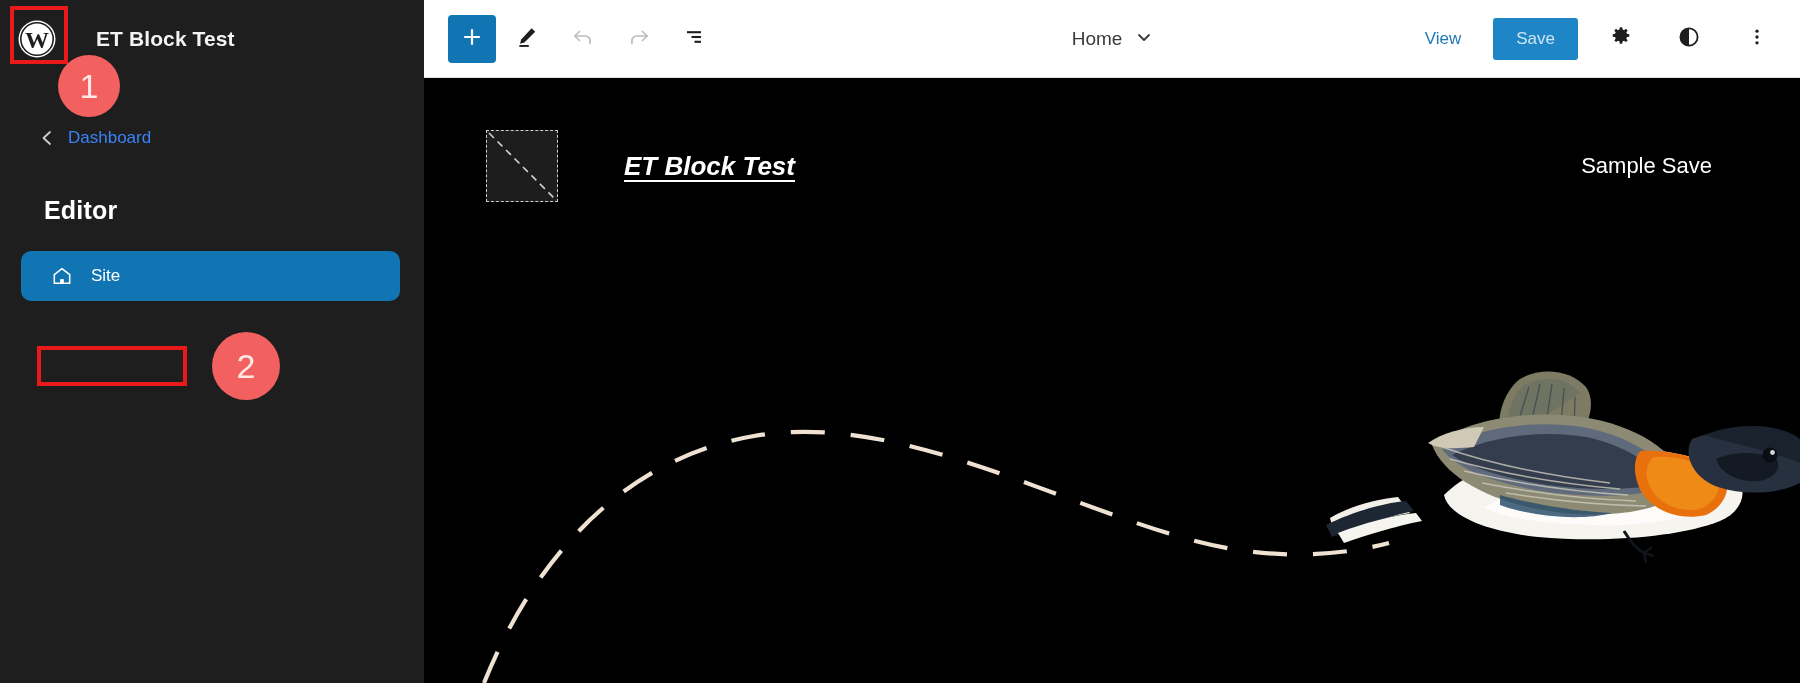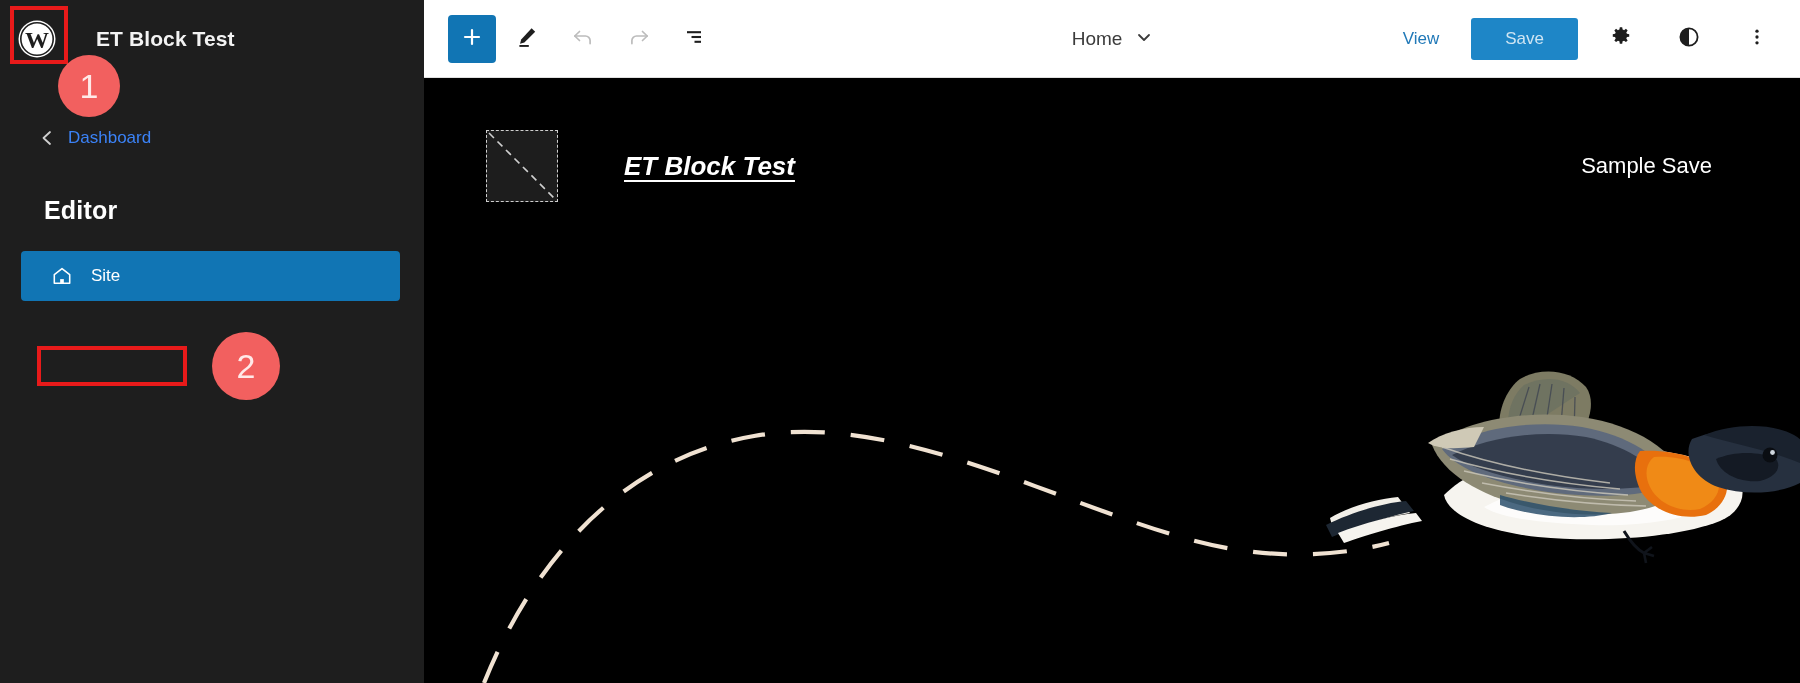--- a/index.html
+++ b/index.html
@@ -47,21 +47,21 @@
     font-size: 25px; font-weight: 700; color: #fff;
     letter-spacing: .2px;
   }
   .nav { margin-top: 26px; }
   .nav-item {
     position: relative;
     display: flex; align-items: center;
     height: 50px;
     margin: 0 24px 4px 21px;
     padding-left: 28px;
-    border-radius: 4px;
+    border-radius: 10px;
     font-size: 17px; color: #d6d6d6;
     cursor: pointer;
   }
   .nav-item .nav-ico {
     width: 26px; height: 26px; margin-right: 16px;
     display: inline-flex; align-items: center; justify-content: center;
     flex: 0 0 26px;
   }
   .nav-item.active { background: #1175b4; color: #ffffff; }
 
@@ -95,21 +95,21 @@
     margin-left: auto; display: flex; align-items: center;
     padding-right: 18px; gap: 18px;
   }
   .view-link {
     font-size: 17px; color: #2179b8; cursor: pointer;
     padding: 8px 14px; background: none; border: none;
   }
   .save-btn {
     background: #1e86c7; color: #cfe5f3;
     border: none; border-radius: 3px;
-    font-size: 17px; padding: 11px 34px; cursor: pointer;
+    font-size: 17px; padding: 11px 23px; cursor: pointer;
     font-family: "Liberation Sans", sans-serif;
   }
 
   
   .canvas { position: relative; height: 605px; background: #000; overflow: hidden; }
   .site-header {
     display: flex; align-items: center;
     padding: 52px 62px 0 62px;
   }
   .logo-placeholder {

